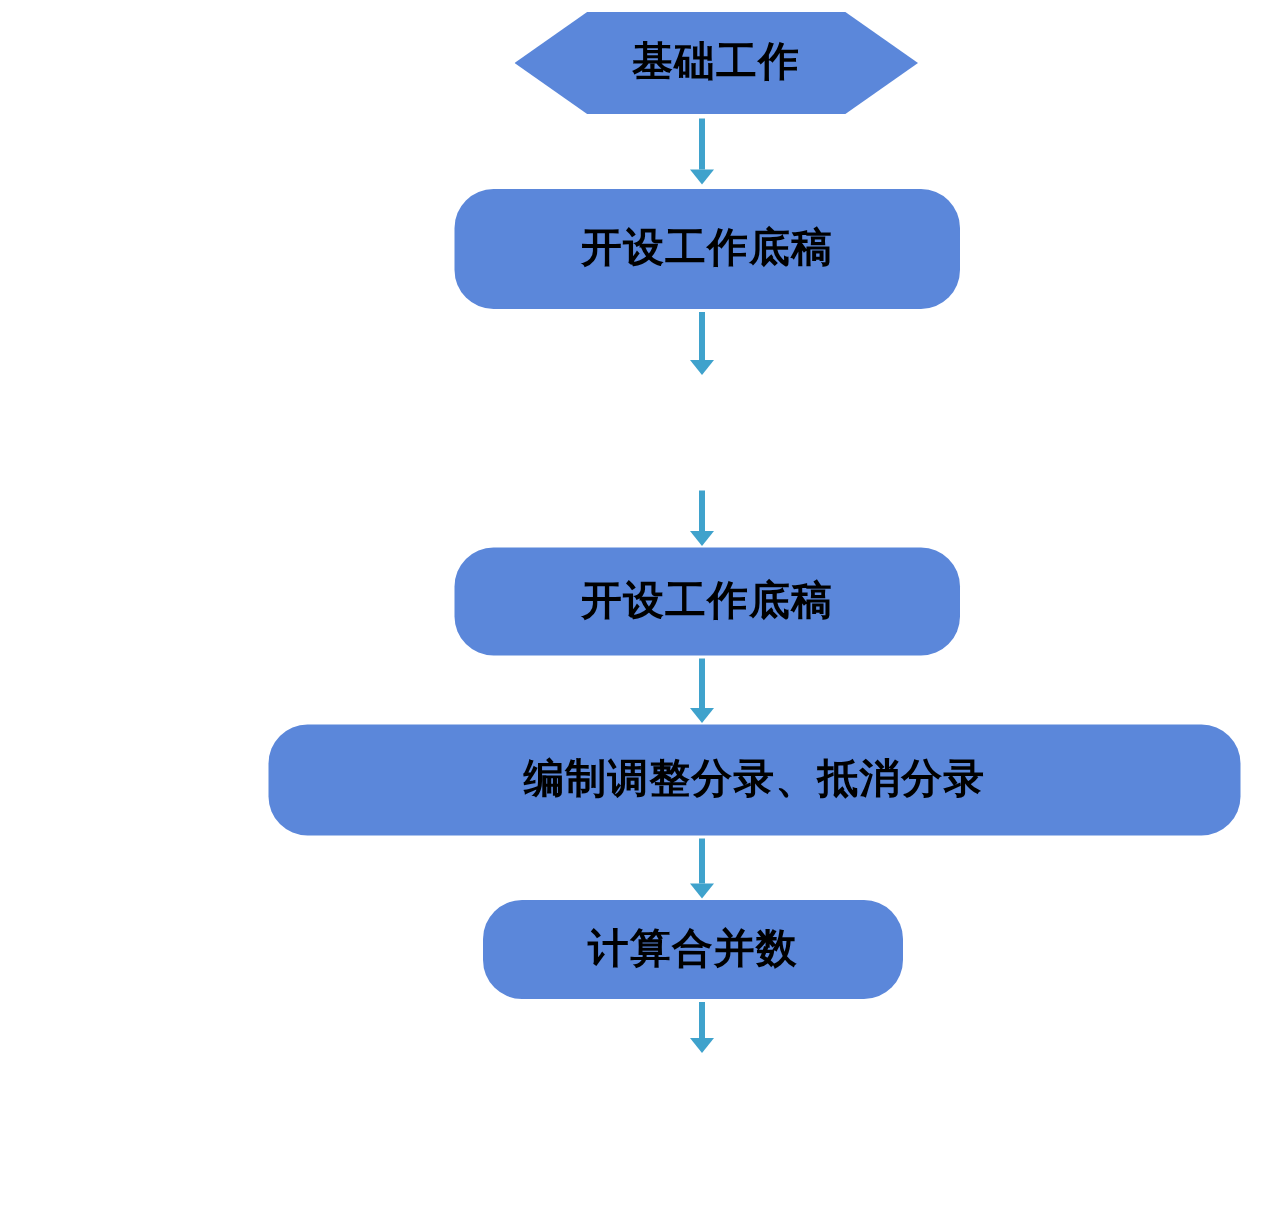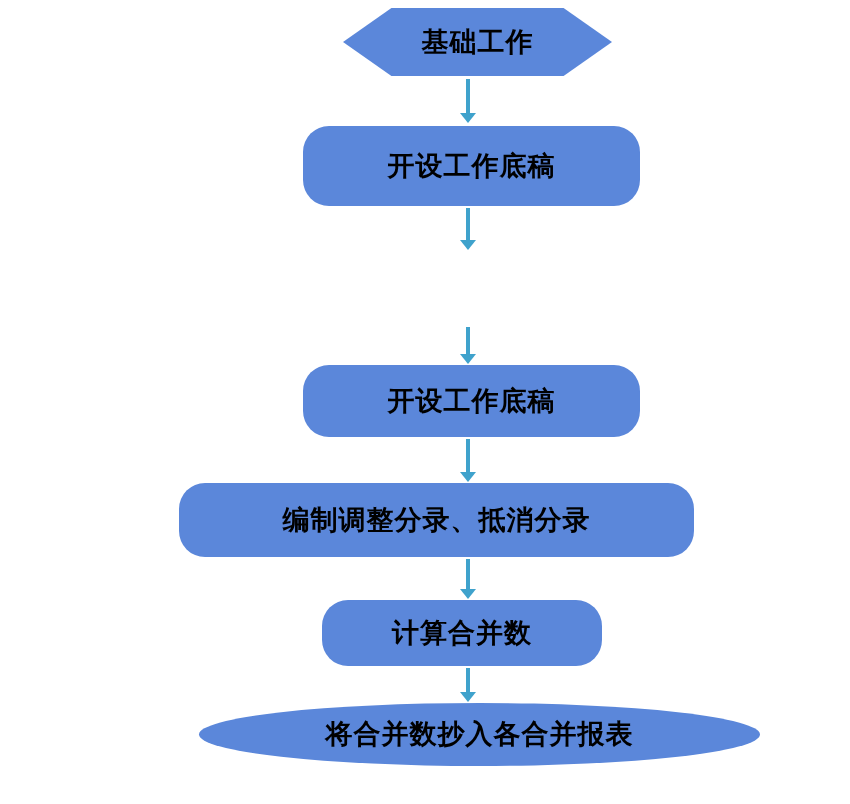--- a/index.html
+++ b/index.html
@@ -37,21 +37,21 @@
     clip-path: polygon(18% 0%, 82% 0%, 100% 50%, 82% 100%, 18% 100%, 0% 50%);
   }
   .rounded { border-radius: 26px; }
   .ellipse { border-radius: 50%; }
 
   
   .n-start { left: 343px; top: 8px;   width: 269px; height: 68px; }
   .n-step1 { left: 303px; top: 126px; width: 337px; height: 80px; }
   .n-step2 { left: 179px; top: 251px; width: 581px; height: 74px; }
   .n-step3 { left: 303px; top: 365px; width: 337px; height: 72px; }
-  .n-step4 { left: 179px; top: 483px; width: 515px; height: 74px; }
+  .n-step4 { left: 179px; top: 483px; width: 648px; height: 74px; }
   .n-step5 { left: 322px; top: 600px; width: 280px; height: 66px; }
   .n-end   { left: 199px; top: 703px; width: 561px; height: 63px; }
 
   
   .arrow {
     position: absolute;
     width: 16px;
     display: flex;
     flex-direction: column;
     align-items: center;
@@ -124,17 +124,14 @@
 
   <div class="node rounded n-step5">
     <span>计算合并数</span>
   </div>
 
   <div class="arrow a6">
     <div class="arrow-line"></div>
     <div class="arrow-head"></div>
   </div>
 
-  <div class="node ellipse n-end">
-    <span>将合并数抄入各合并报表</span>
-  </div>
 
 </div>
 
 </body></html>

